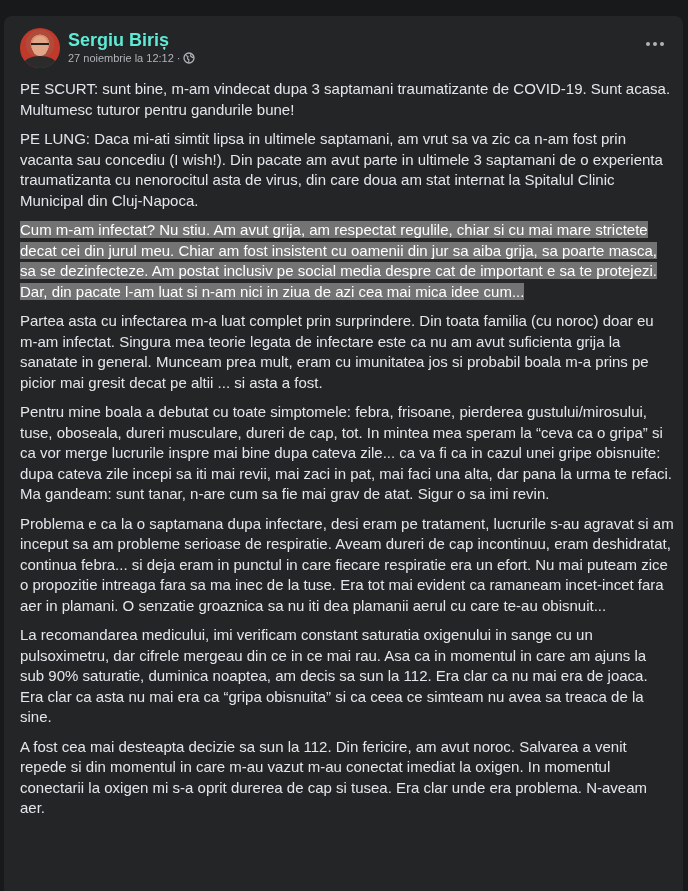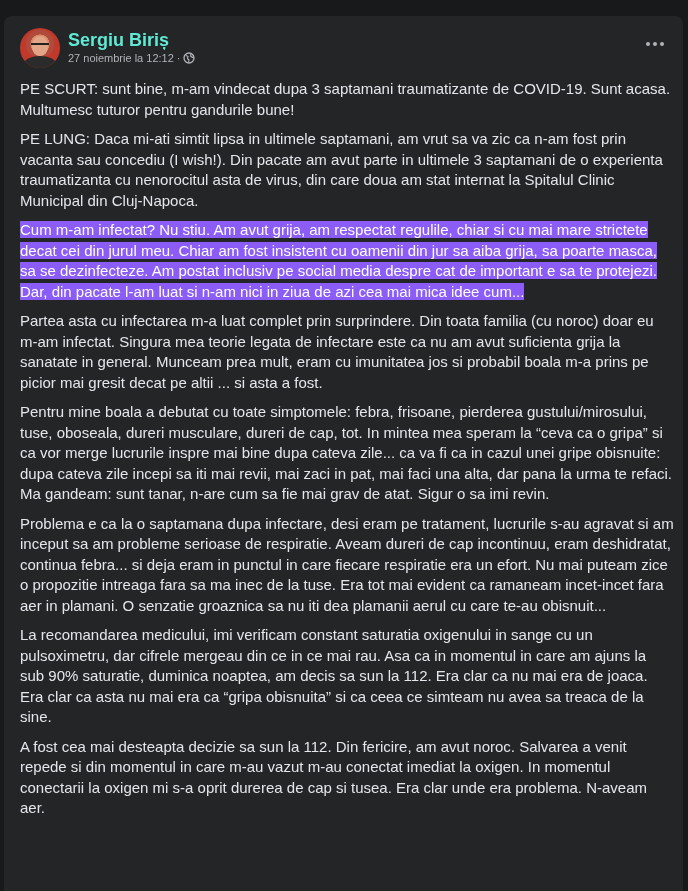--- a/index.html
+++ b/index.html
@@ -109,21 +109,21 @@
     top: 63px;
     width: 654px;
     color: #e4e6eb;
     font-size: 15px;
     line-height: 20.5px;
   }
   .post-body p {
     margin: 0 0 9px 0;
   }
   .post-body p.hl span {
-    background: #8b5cf6;
+    background: #737373;
     color: #ffffff;
     box-decoration-break: clone;
     -webkit-box-decoration-break: clone;
   }
 </style>
 </head>
 <body>
 
 <div class="post-card">
   <div class="post-header">

